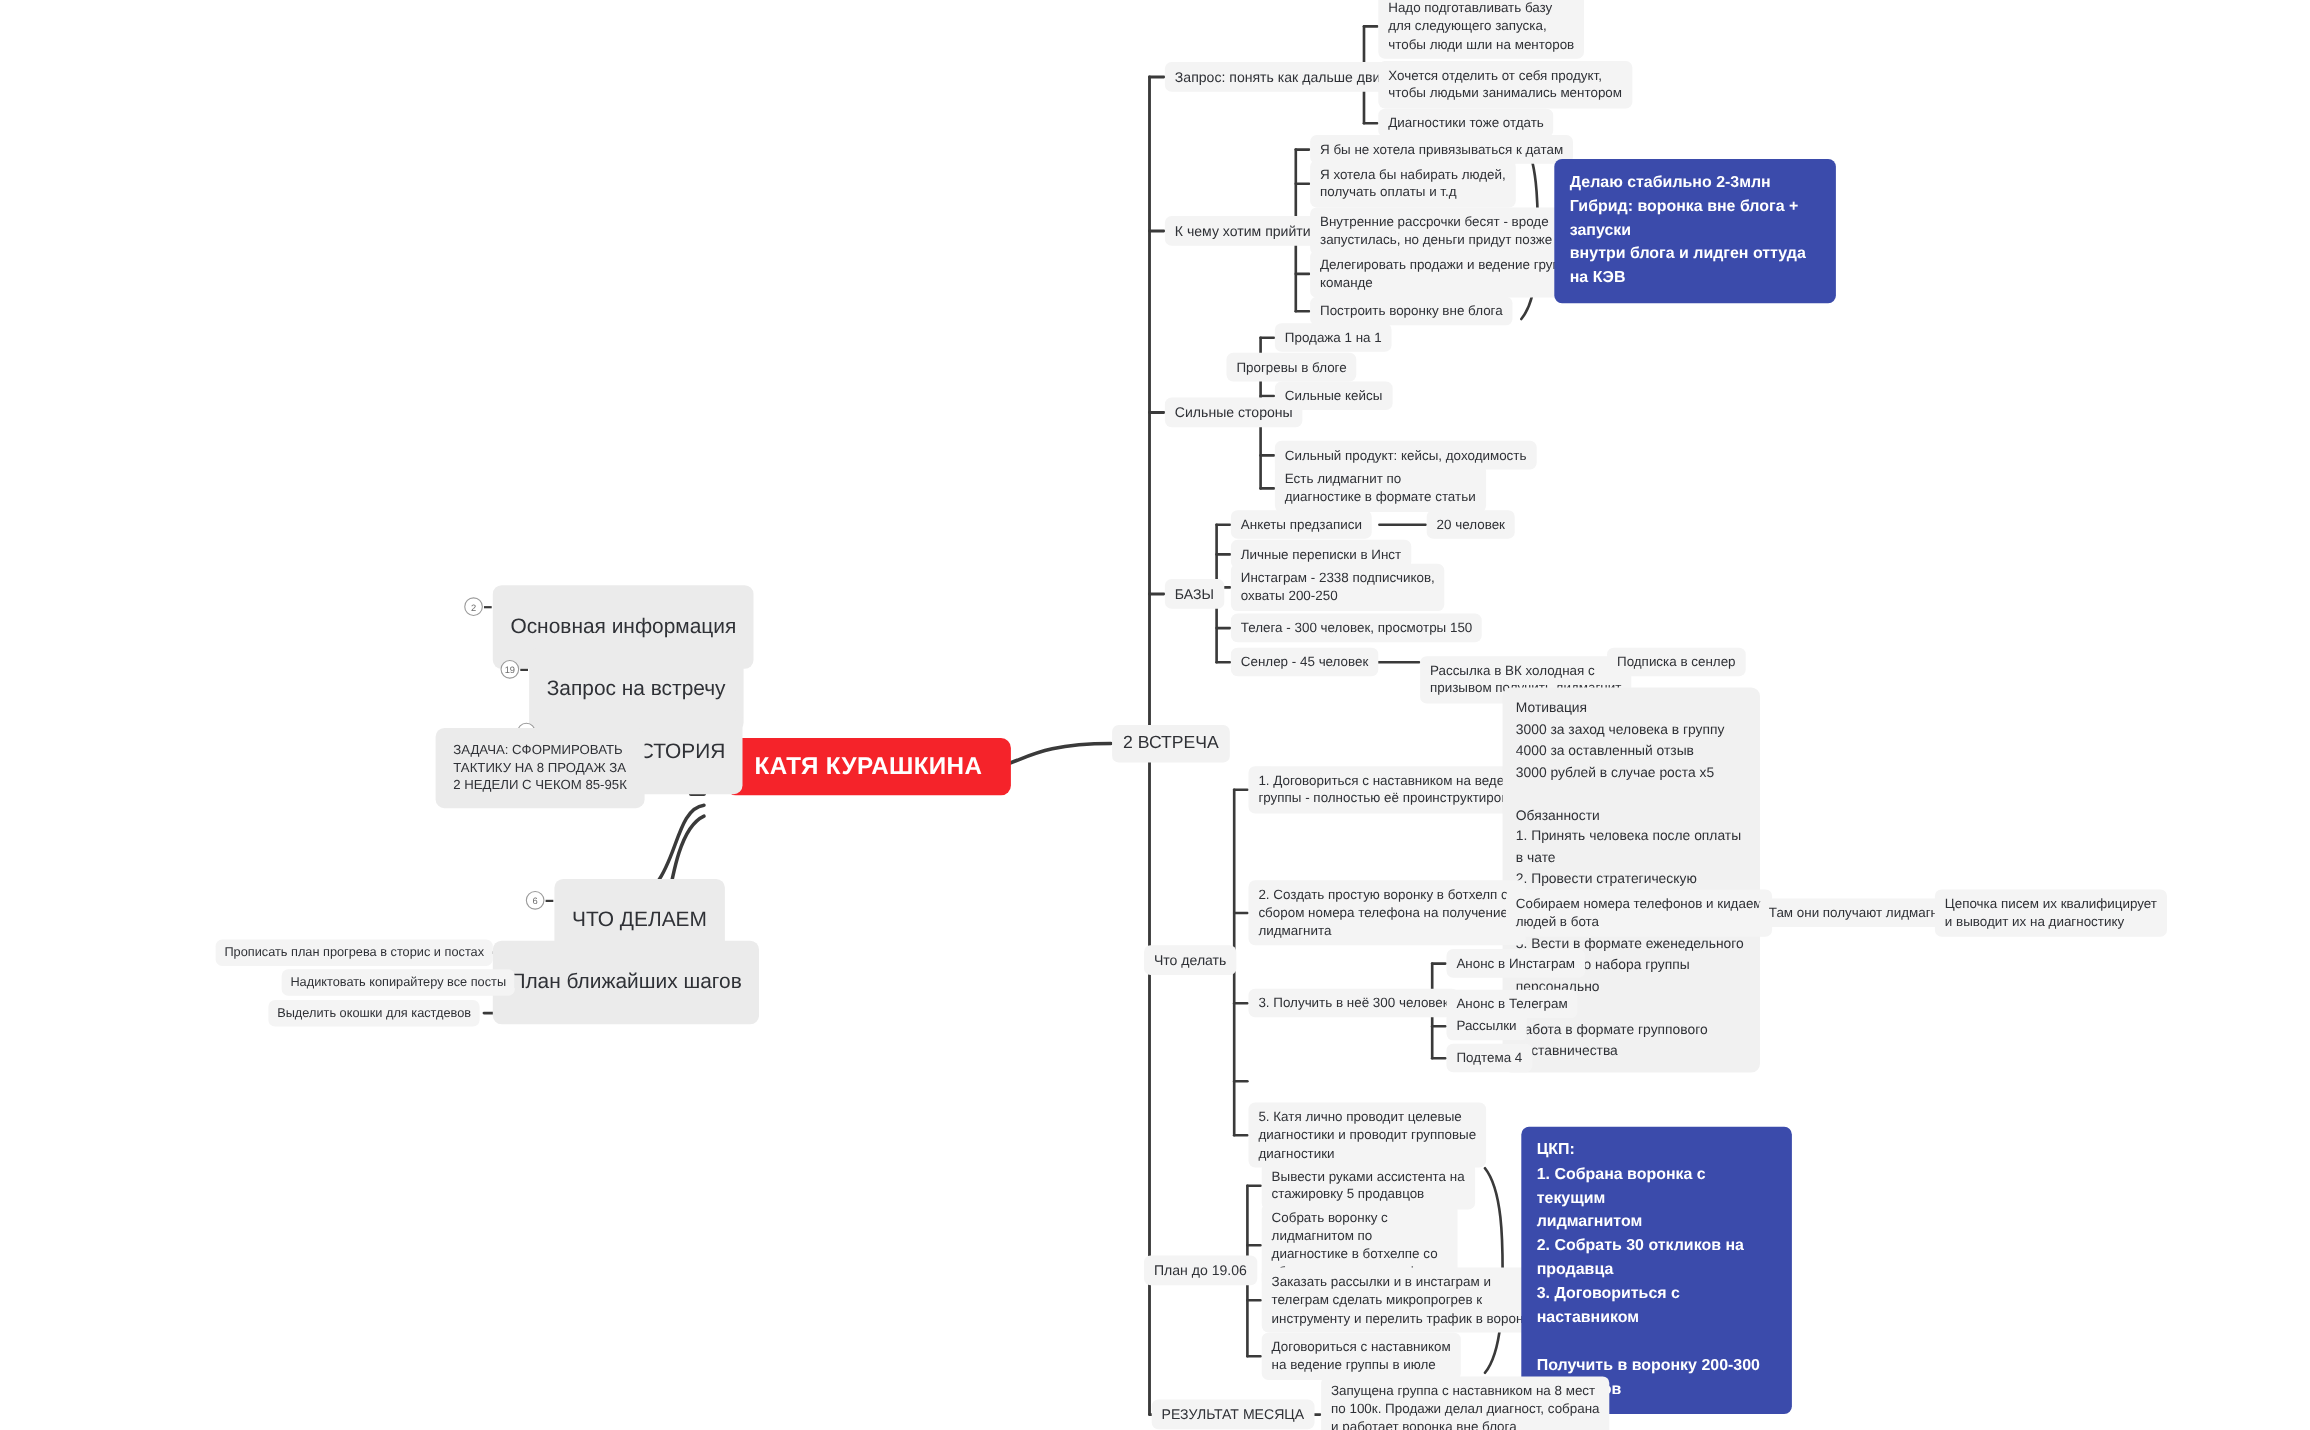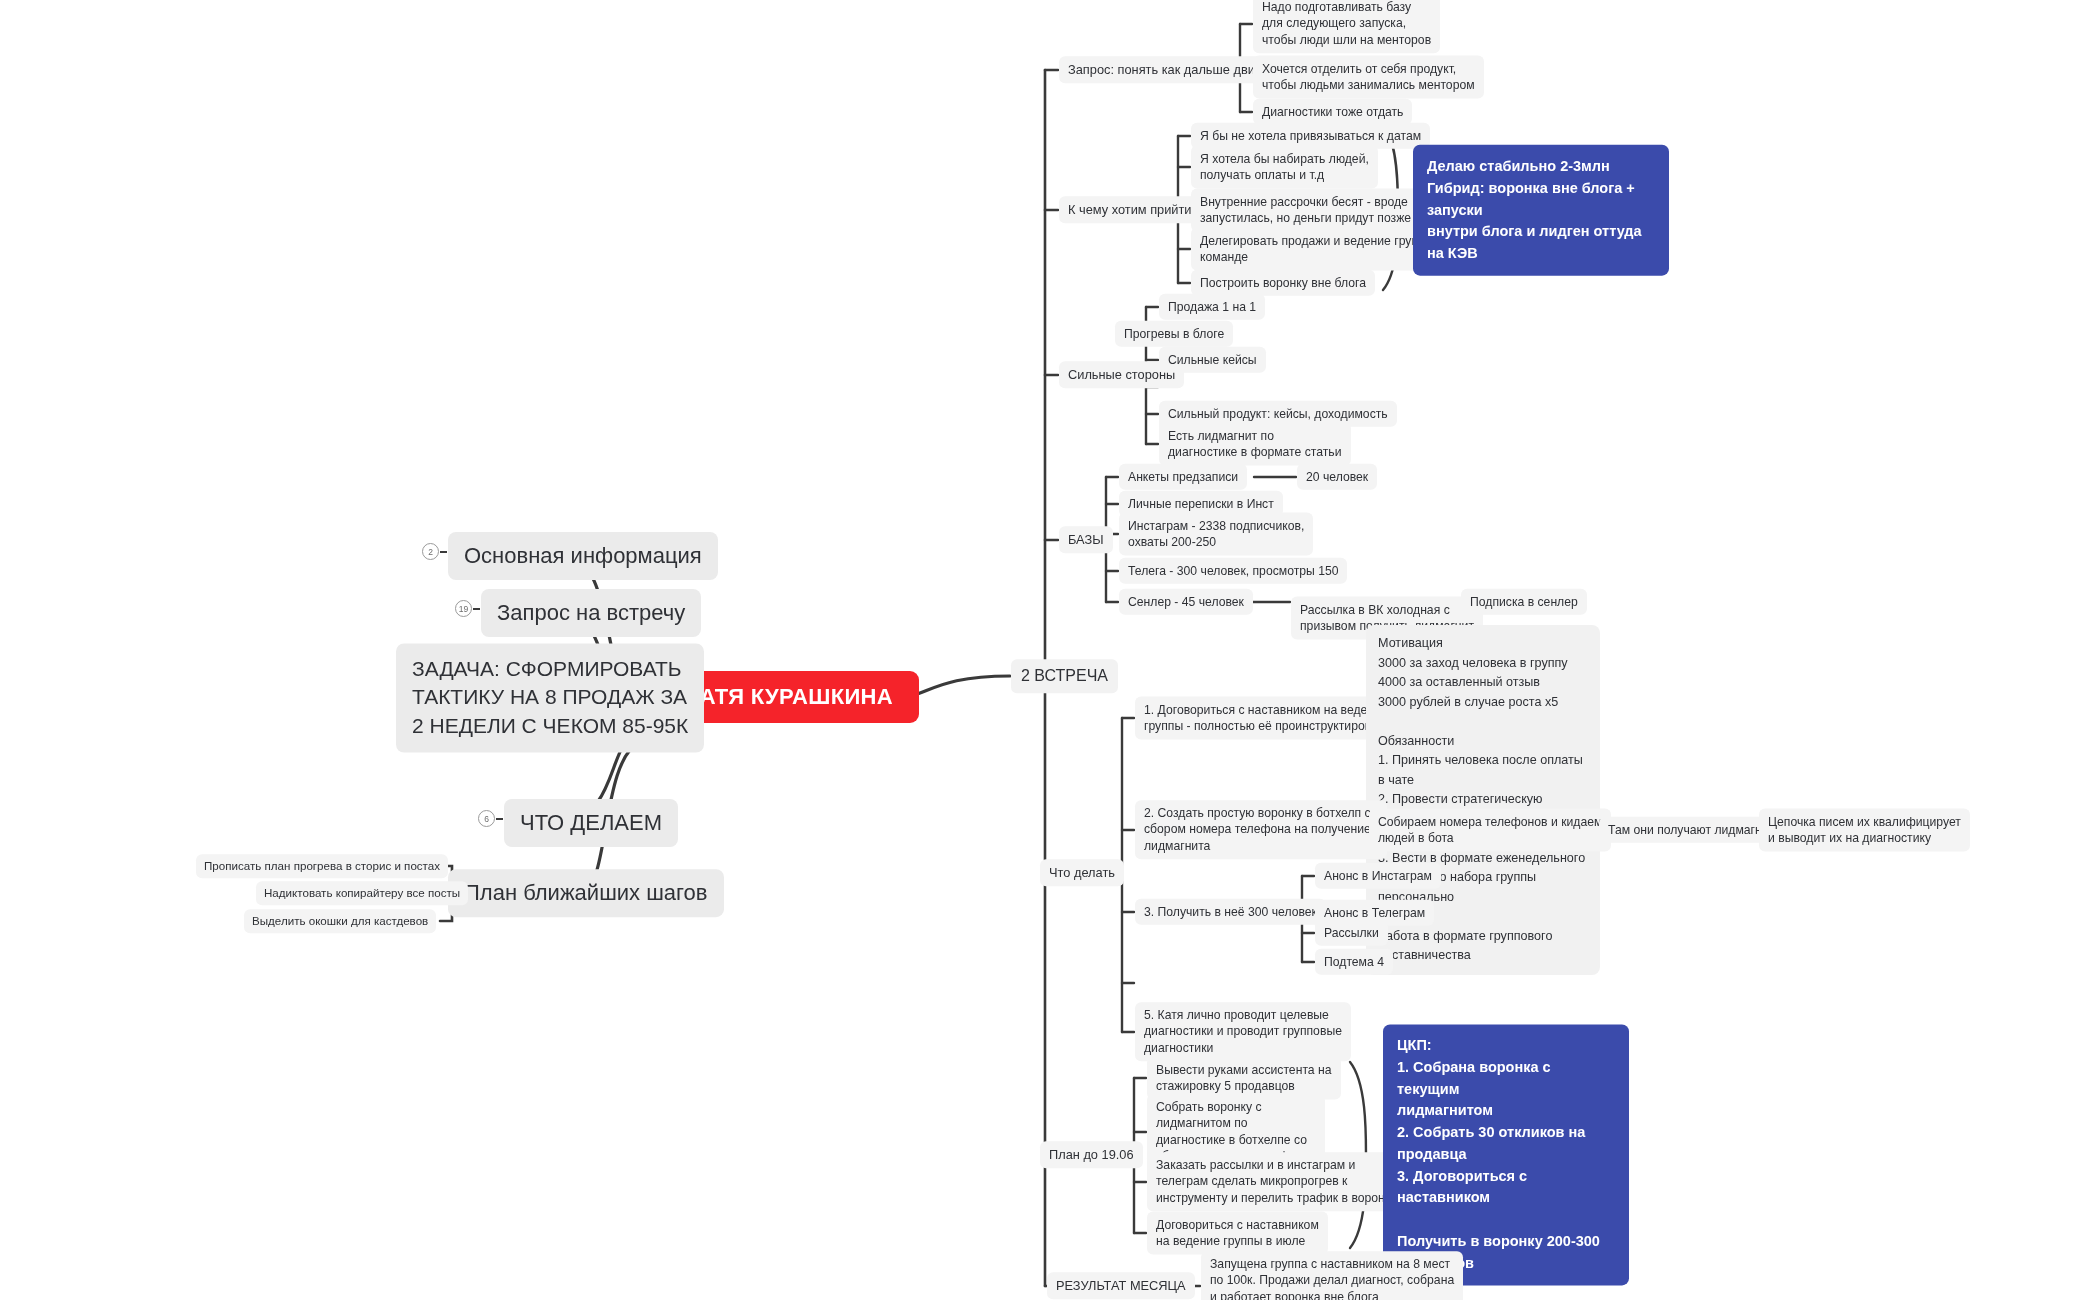--- a/index.html
+++ b/index.html
@@ -2,21 +2,21 @@
 <html><head>
 <meta charset="utf-8">
 <style>
   html,body{margin:0;padding:0;background:#ffffff;}
   body{font-family:"Liberation Sans","DejaVu Sans",sans-serif;}
   #canvas{position:relative;width:2100px;height:1300px;overflow:hidden;background:#fff;}
   #edges{position:absolute;left:0;top:0;width:2100px;height:1300px;pointer-events:none;}
 
   .node{position:absolute;box-sizing:border-box;background:#ececec;border-radius:7px;
         color:#2f3136;line-height:1.35;white-space:pre-line;}
-  .n-lvl1{background:#ebebeb;font-size:22px;padding:9px 16px;border-radius:8px;}
+  .n-lvl1{background:#ebebeb;font-size:19px;padding:25px 16px;border-radius:8px;}
   .n-topic{background:#f2f2f2;font-size:14.5px;padding:6px 10px;border-radius:6px;}
   .n-sub{background:#f4f4f4;font-size:12.8px;padding:5px 9px;border-radius:6px;}
   .n-leaf{background:#f4f4f4;font-size:12.2px;padding:5px 9px;border-radius:6px;}
   .n-small{background:#f4f4f4;font-size:11.6px;padding:4px 8px;border-radius:6px;}
 
   .center-node{position:absolute;background:#f5232a;color:#fff;font-size:22px;font-weight:bold;
         letter-spacing:.3px;padding:13px 26px;border-radius:9px;white-space:nowrap;}
 
   .callout{position:absolute;background:#3b4bab;color:#fff;font-size:14.5px;font-weight:bold;
         padding:11px 14px;border-radius:7px;line-height:1.5;white-space:pre-line;}
@@ -146,21 +146,21 @@
   <div class="node n-lvl1" style="left:448px;top:532px;">Основная информация</div>
 
   <div class="badge" style="left:455px;top:600px;">19</div>
   <div class="badge-dash" style="left:473px;top:608px;"></div>
   <div class="node n-lvl1" style="left:481px;top:589px;">Запрос на встречу</div>
 
   <div class="badge" style="left:470px;top:657px;">23</div>
   <div class="badge-dash" style="left:488px;top:665px;"></div>
   <div class="node n-lvl1" style="left:496px;top:646px;">ПРЕДЫСТОРИЯ</div>
 
-  <div class="node n-lvl1" style="left:396px;top:698px;transform:translateY(-50%);font-size:21px;padding:12px 16px;">ЗАДАЧА: СФОРМИРОВАТЬ
+  <div class="node n-lvl1" style="left:396px;top:698px;transform:translateY(-50%);font-size:12px;padding:12px 16px;">ЗАДАЧА: СФОРМИРОВАТЬ
 ТАКТИКУ НА 8 ПРОДАЖ ЗА
 2 НЕДЕЛИ С ЧЕКОМ 85-95К</div>
 
   <div class="badge" style="left:478px;top:810px;">6</div>
   <div class="badge-dash" style="left:496px;top:818px;"></div>
   <div class="node n-lvl1" style="left:504px;top:799px;">ЧТО ДЕЛАЕМ</div>
 
   <div class="node n-lvl1" style="left:448px;top:893px;transform:translateY(-50%);">План ближайших шагов</div>
 
   <div class="node n-small" style="left:196px;top:866px;transform:translateY(-50%);">Прописать план прогрева в сторис и постах</div>

